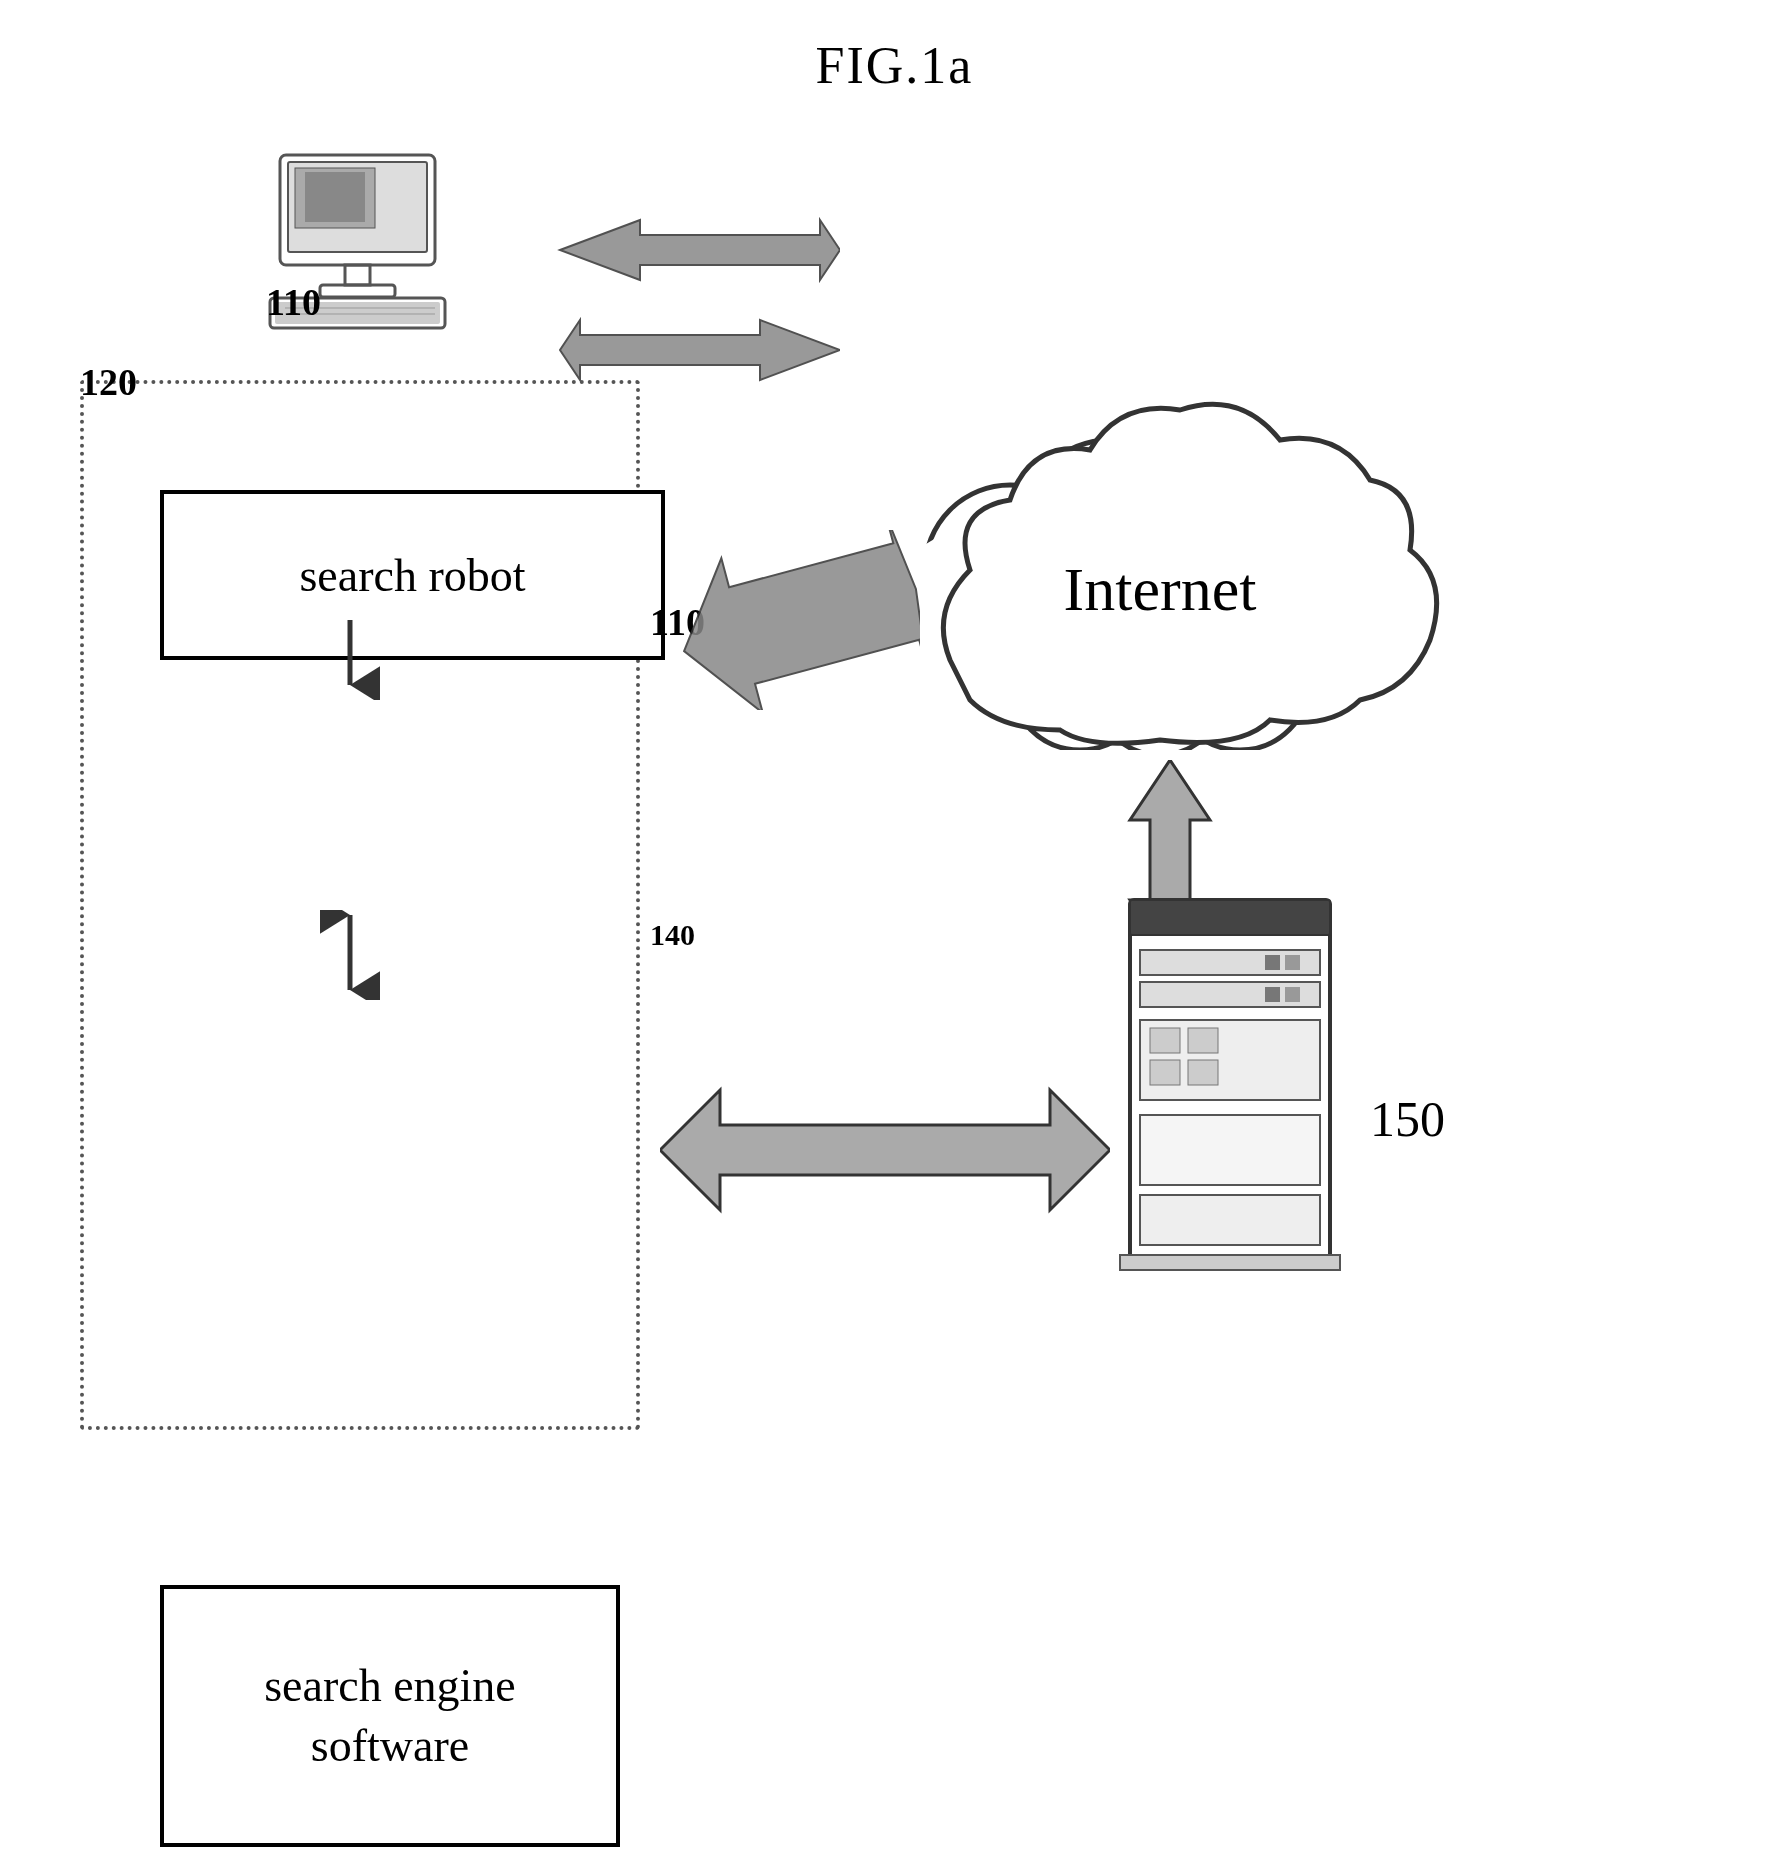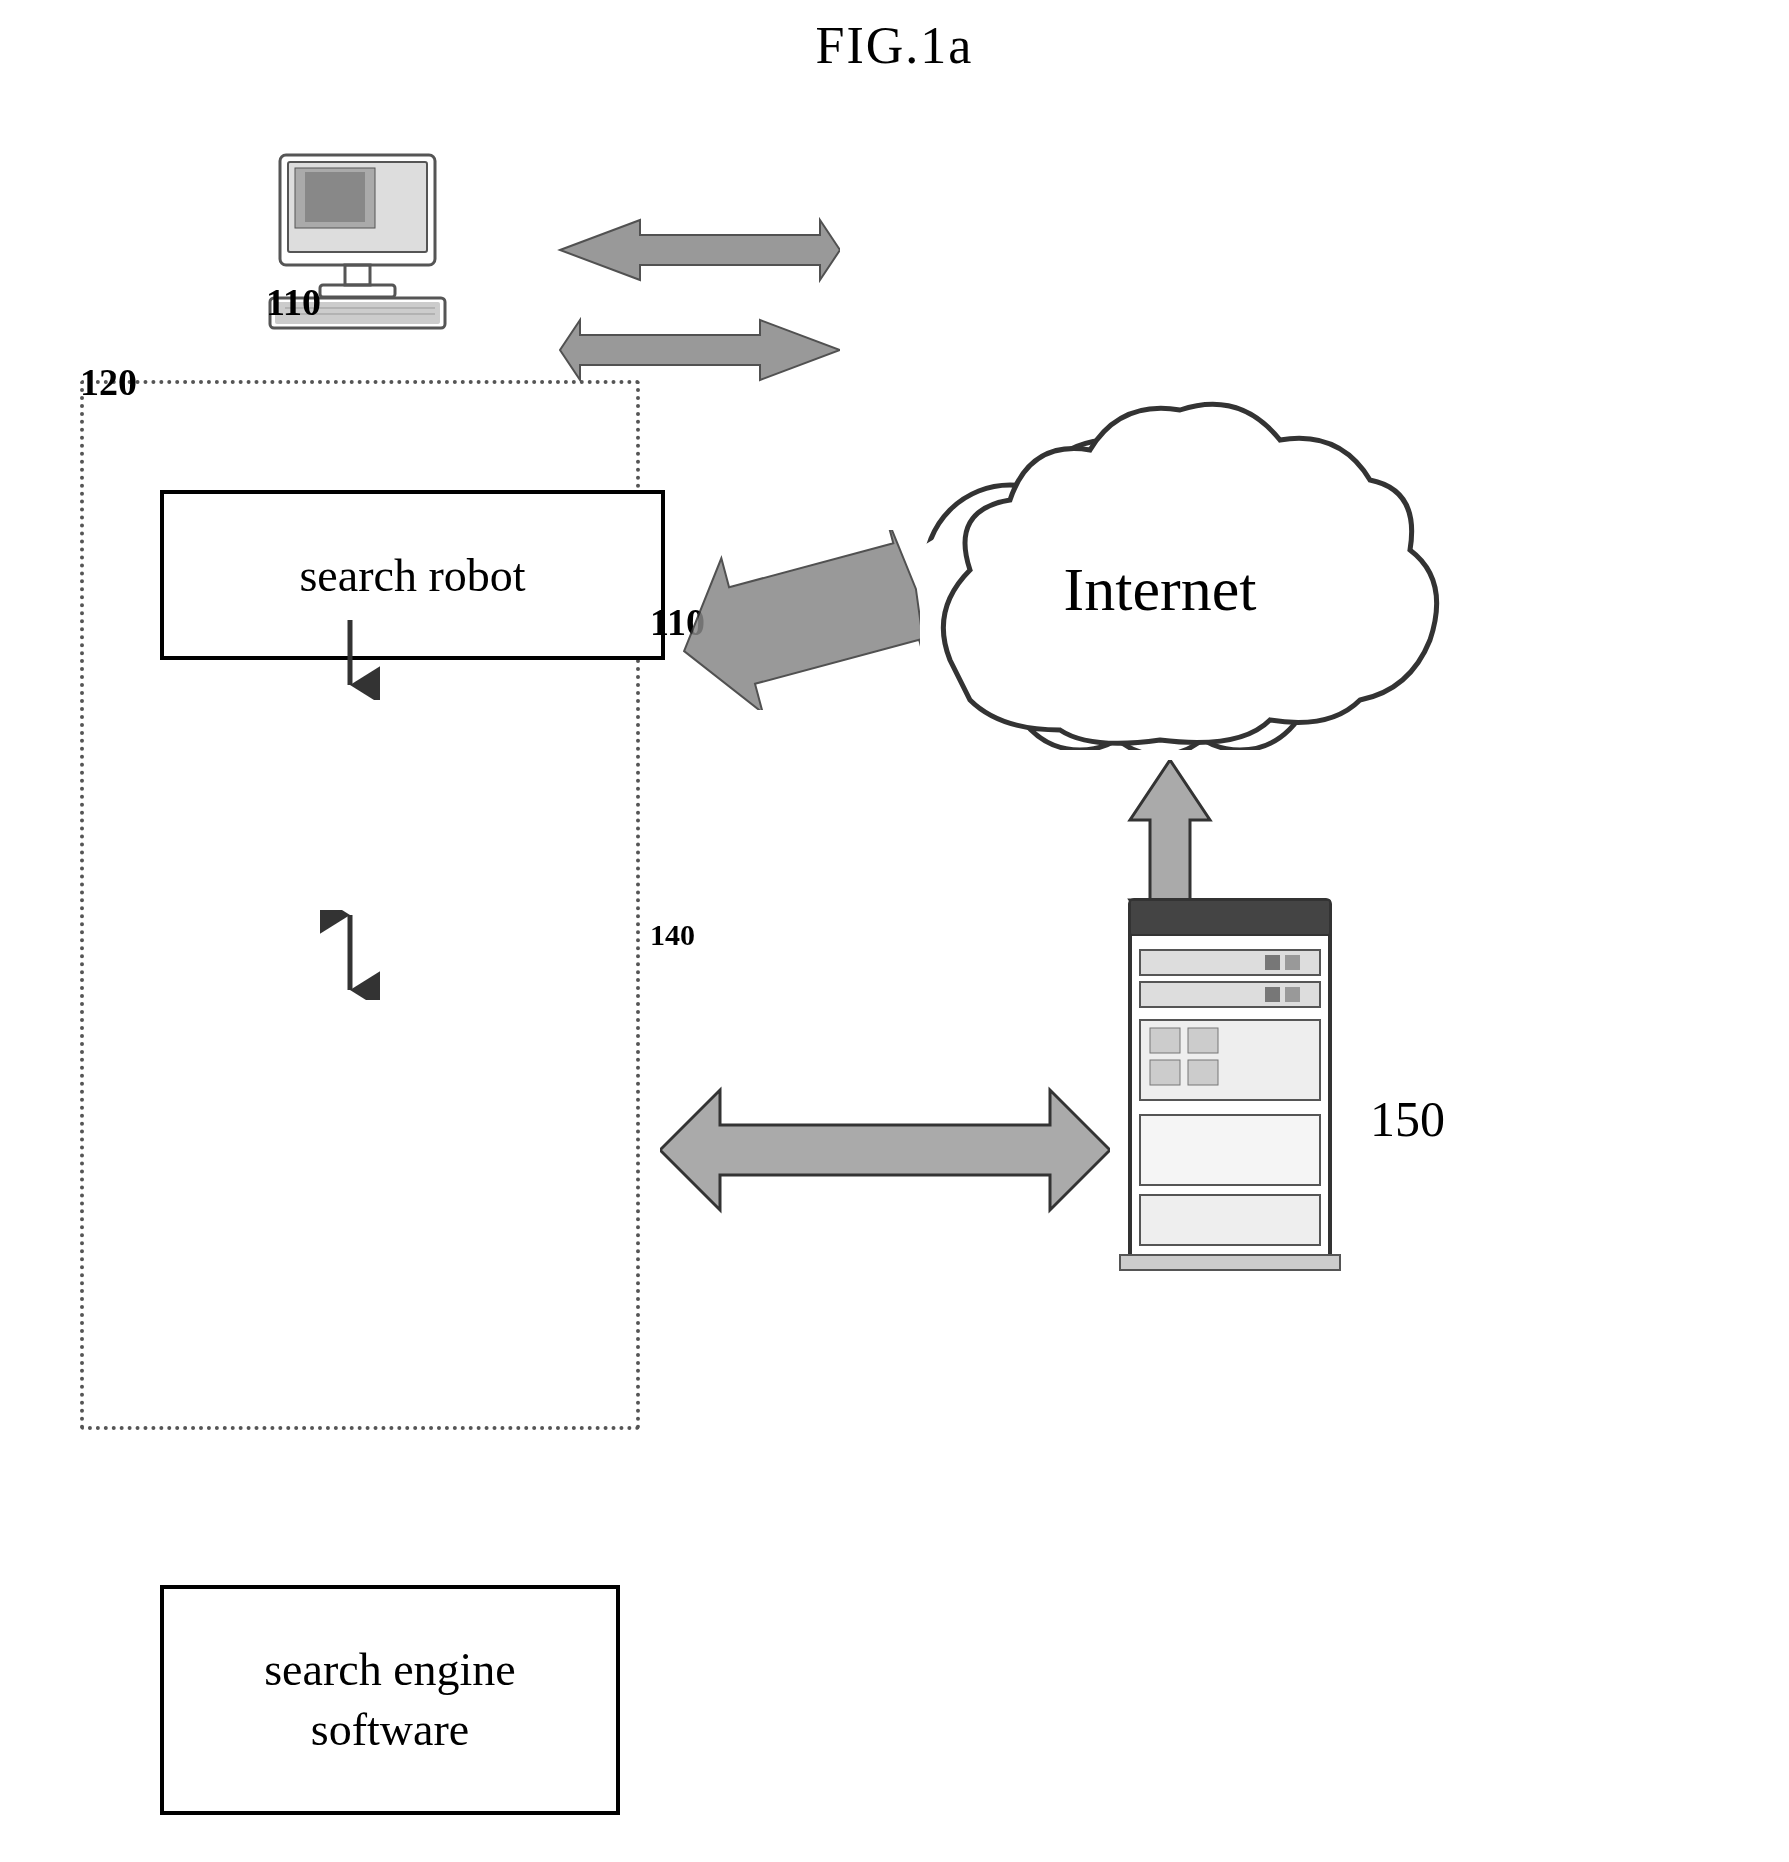--- a/index.html
+++ b/index.html
@@ -9,21 +9,21 @@
       width: 1789px;
       height: 1862px;
       position: relative;
       overflow: hidden;
     }
 
     .page-title {
       text-align: center;
       font-size: 52px;
       font-weight: normal;
-      padding-top: 16px;
+      padding-top: 36px;
       letter-spacing: 2px;
     }
 
     .diagram-container {
       position: absolute;
       top: 110px;
       left: 50px;
       right: 50px;
       bottom: 50px;
     }
@@ -93,21 +93,21 @@
       font-size: 38px;
       font-weight: bold;
     }
 
     
     .search-engine-box {
       position: absolute;
       top: 570px;
       left: 40px;
       width: 460px;
-      height: 230px;
+      height: 262px;
       border: 4px solid #000;
       background: #fff;
       display: flex;
       align-items: center;
       justify-content: center;
     }
     .search-engine-box span {
       font-size: 46px;
       font-weight: normal;
       text-align: center;

